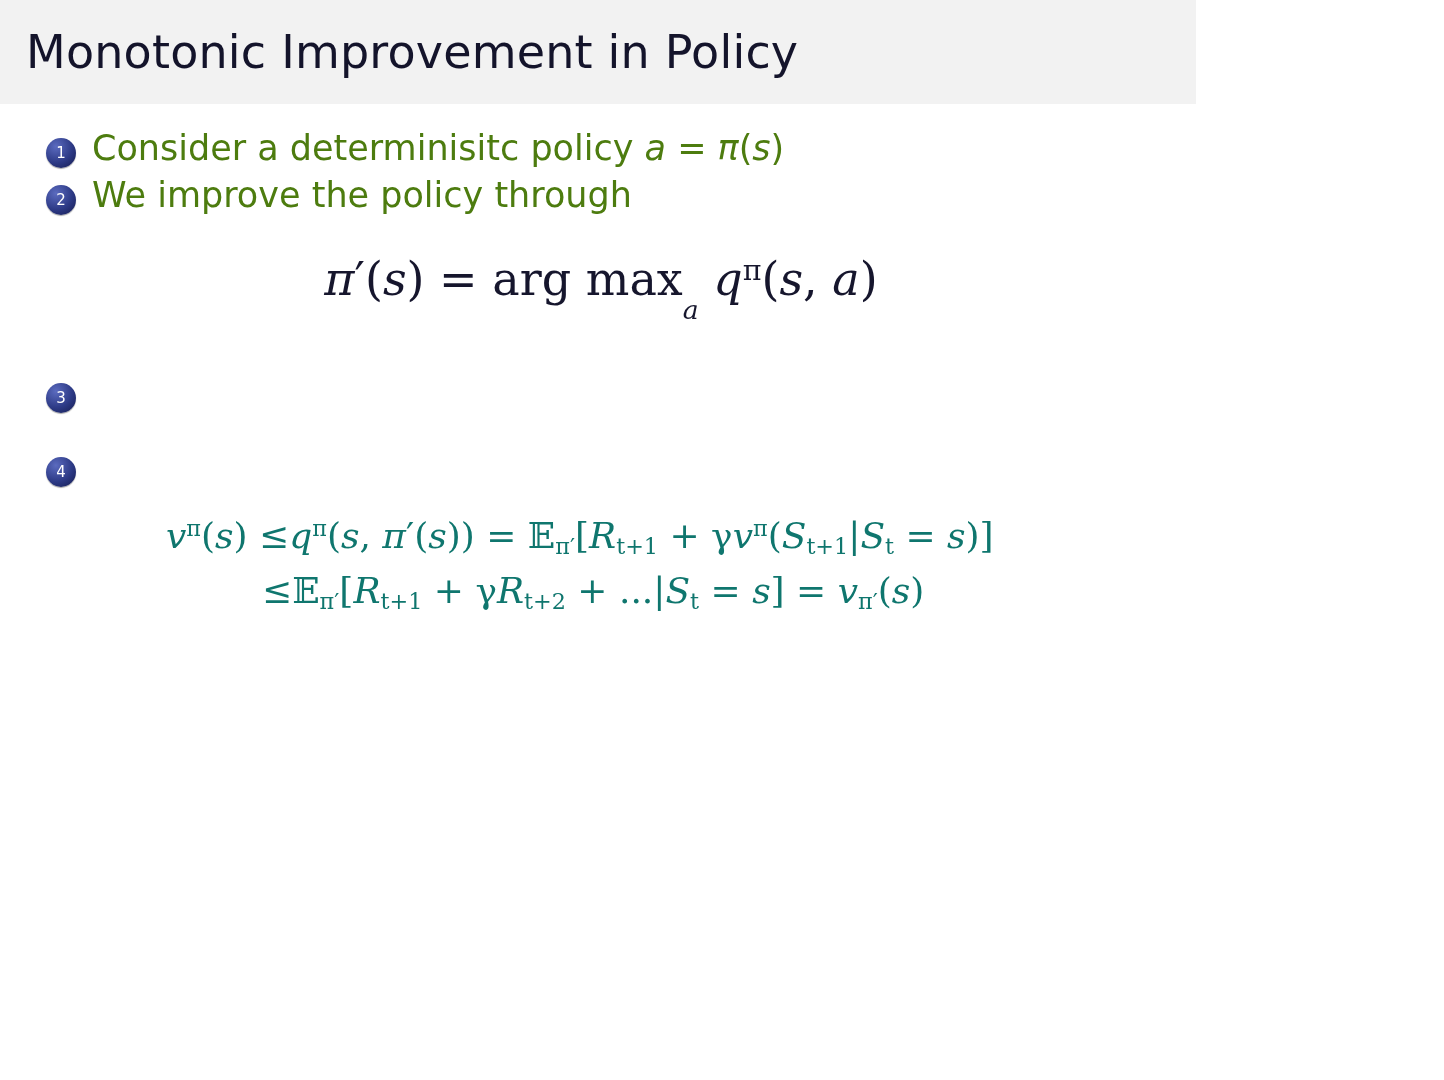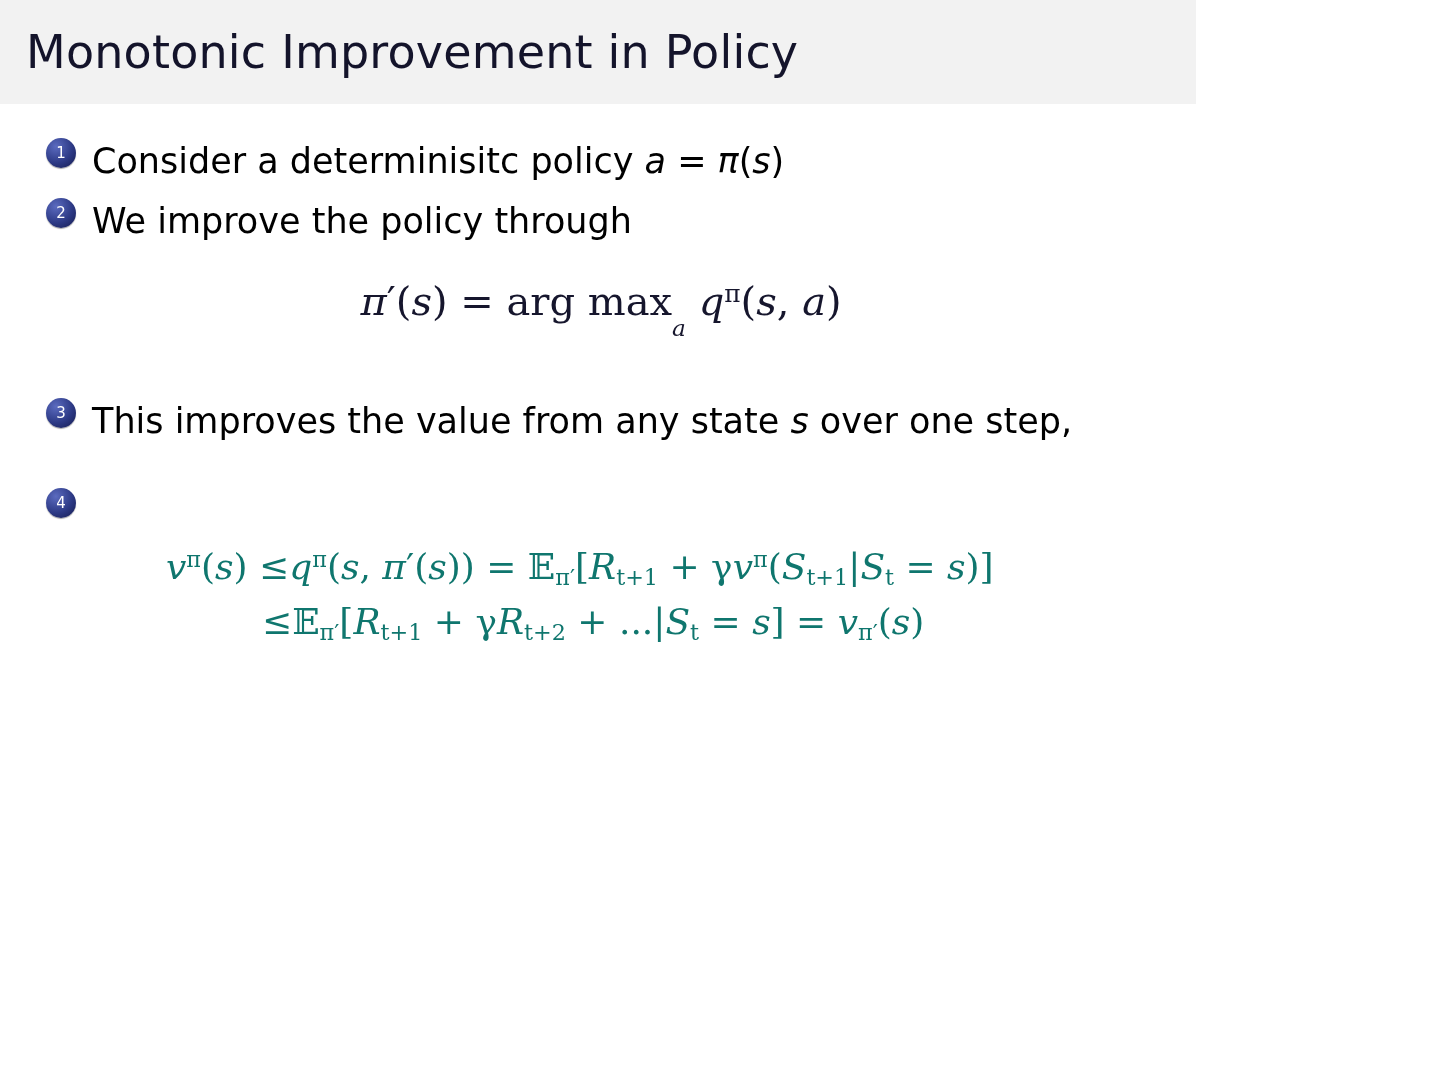--- a/index.html
+++ b/index.html
@@ -57,31 +57,30 @@
     line-height: 30px;
     text-align: center;
     margin-top: 12px;
     margin-right: 16px;
     font-family: "DejaVu Sans", sans-serif;
     box-shadow: 0 1px 1px rgba(0,0,0,0.35);
   }
   .item-text {
     font-size: 35px;
     line-height: 1.28;
-    color: #000000;
+    color: #4d7c0f;
     font-family: "DejaVu Sans", sans-serif;
-    margin-top: 13px;
   }
   .math {
     text-align: center;
     font-family: "DejaVu Serif", serif;
     color: #16162d;
   }
   .eq-1 {
-    font-size: 40px;
+    font-size: 46px;
     margin-top: 34px;
     margin-bottom: 6px;
   }
   .eq-2 {
     font-size: 38px;
     margin-top: 26px;
   }
   .eq-block {
     margin-top: 22px;
     padding-left: 120px;
@@ -129,23 +128,20 @@
     </div>
 
     <div class="math eq-1">
       <i class="v">π</i>′(<i class="v">s</i>) = arg max<span class="under"><i class="v">a</i></span> <i class="v">q</i><sup>π</sup>(<i class="v">s</i>, <i class="v">a</i>)
     </div>
 
     <div class="gap-lg"></div>
 
     <div class="item">
       <div class="bullet">3</div>
-      <div class="item-text">
-        This improves the value from any state <i class="v">s</i> over one step,
-      </div>
     </div>
 
 
     <div class="gap-md"></div>
 
     <div class="item">
       <div class="bullet">4</div>
     </div>
 
     <div class="eq-block">

